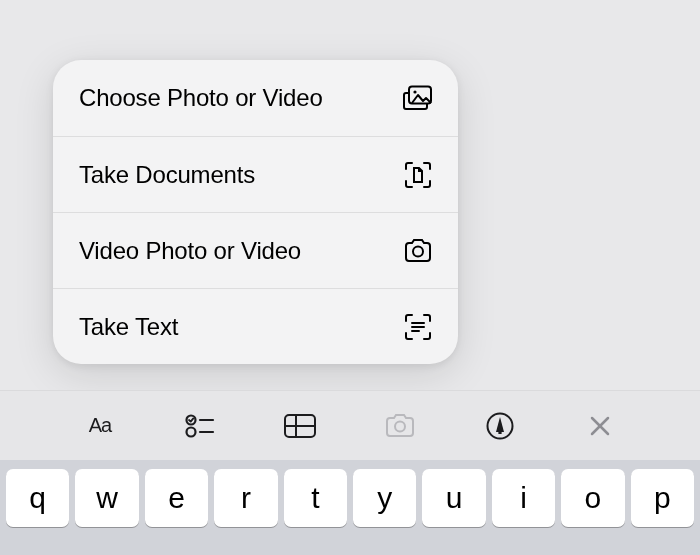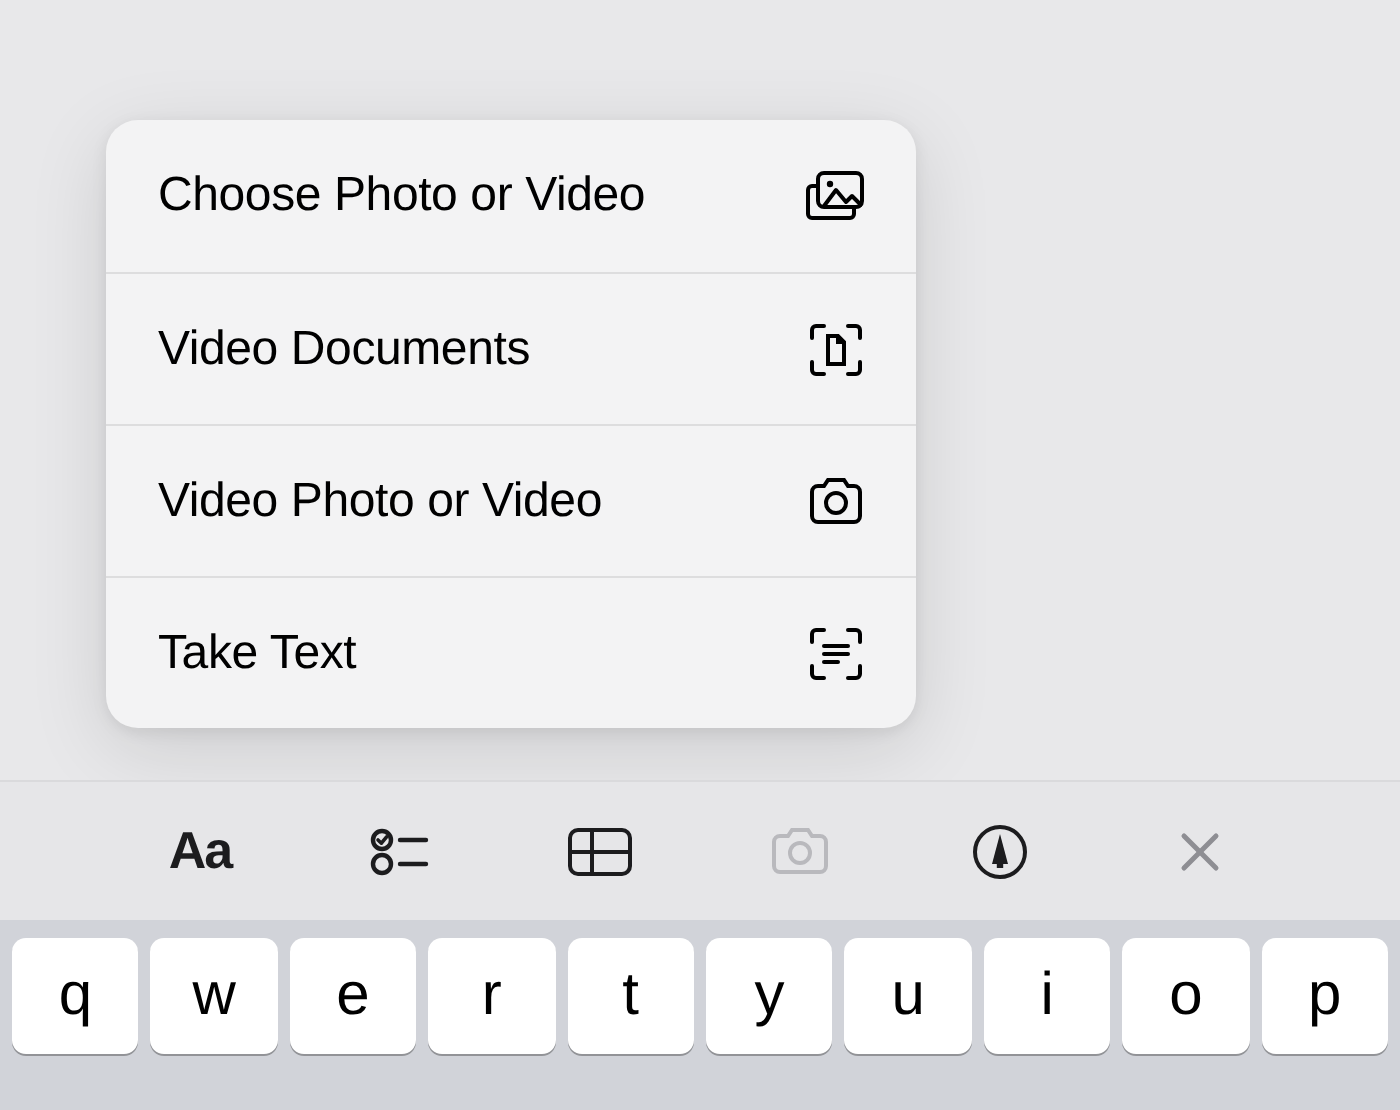--- a/index.html
+++ b/index.html
@@ -10,21 +10,21 @@
       font-family: -apple-system, BlinkMacSystemFont, "Segoe UI", Helvetica, Arial, sans-serif;
       position: relative;
       overflow: hidden;
     }
     .menu {
       position: absolute;
       top: 60px;
       left: 53px;
       width: 405px;
       background: #f3f3f4;
-      border-radius: 16px;
+      border-radius: 28px;
       box-shadow: 0 10px 40px rgba(0,0,0,0.12), 0 2px 8px rgba(0,0,0,0.08);
       overflow: hidden;
     }
     .menu-item {
       display: flex;
       align-items: center;
       justify-content: space-between;
       padding: 20px 24px 20px 26px;
       height: 76px;
       cursor: pointer;
@@ -63,23 +63,23 @@
       width: 44px;
       height: 44px;
       display: flex;
       align-items: center;
       justify-content: center;
       color: #1c1c1e;
       cursor: pointer;
     }
     .toolbar-btn.faded { color: #b9b9bd; }
     .toolbar-btn.text {
-      font-size: 26px;
+      font-size: 20px;
       letter-spacing: -1px;
-      font-weight: 700;
+      font-weight: 400;
     }
     .keyboard-row {
       position: absolute;
       left: 0;
       right: 0;
       bottom: 0;
       height: 95px;
       background: #d1d3d9;
       display: flex;
       align-items: center;
@@ -111,21 +111,21 @@
     <span class="menu-item-icon">
       <svg width="30" height="26" viewBox="0 0 30 26" fill="none" stroke="currentColor" stroke-width="2">
         <rect x="6" y="1.5" width="22" height="17" rx="3"></rect>
         <path d="M6 8 L3 8 A2 2 0 0 0 1 10 L1 22 A2 2 0 0 0 3 24 L22 24 A2 2 0 0 0 24 22 L24 18.5"></path>
         <circle cx="12" cy="7" r="1.6" fill="currentColor" stroke="none"></circle>
         <path d="M9 18 L15 10 L20 16 L23 13 L28 18" stroke-linejoin="round"></path>
       </svg>
     </span>
   </div>
   <div class="menu-item">
-    <span class="menu-item-label">Video Documents</span>
+    <span class="menu-item-label">Take Documents</span>
     <span class="menu-item-icon">
       <svg width="30" height="30" viewBox="0 0 30 30" fill="none" stroke="currentColor" stroke-width="2">
         <path d="M3 9 L3 5 A2 2 0 0 1 5 3 L9 3" stroke-linecap="round"></path>
         <path d="M21 3 L25 3 A2 2 0 0 1 27 5 L27 9" stroke-linecap="round"></path>
         <path d="M27 21 L27 25 A2 2 0 0 1 25 27 L21 27" stroke-linecap="round"></path>
         <path d="M9 27 L5 27 A2 2 0 0 1 3 25 L3 21" stroke-linecap="round"></path>
         <path d="M11 8 L16 8 L19 11 L19 22 L11 22 Z"></path>
         <path d="M16 8 L16 11 L19 11"></path>
       </svg>
     </span>

